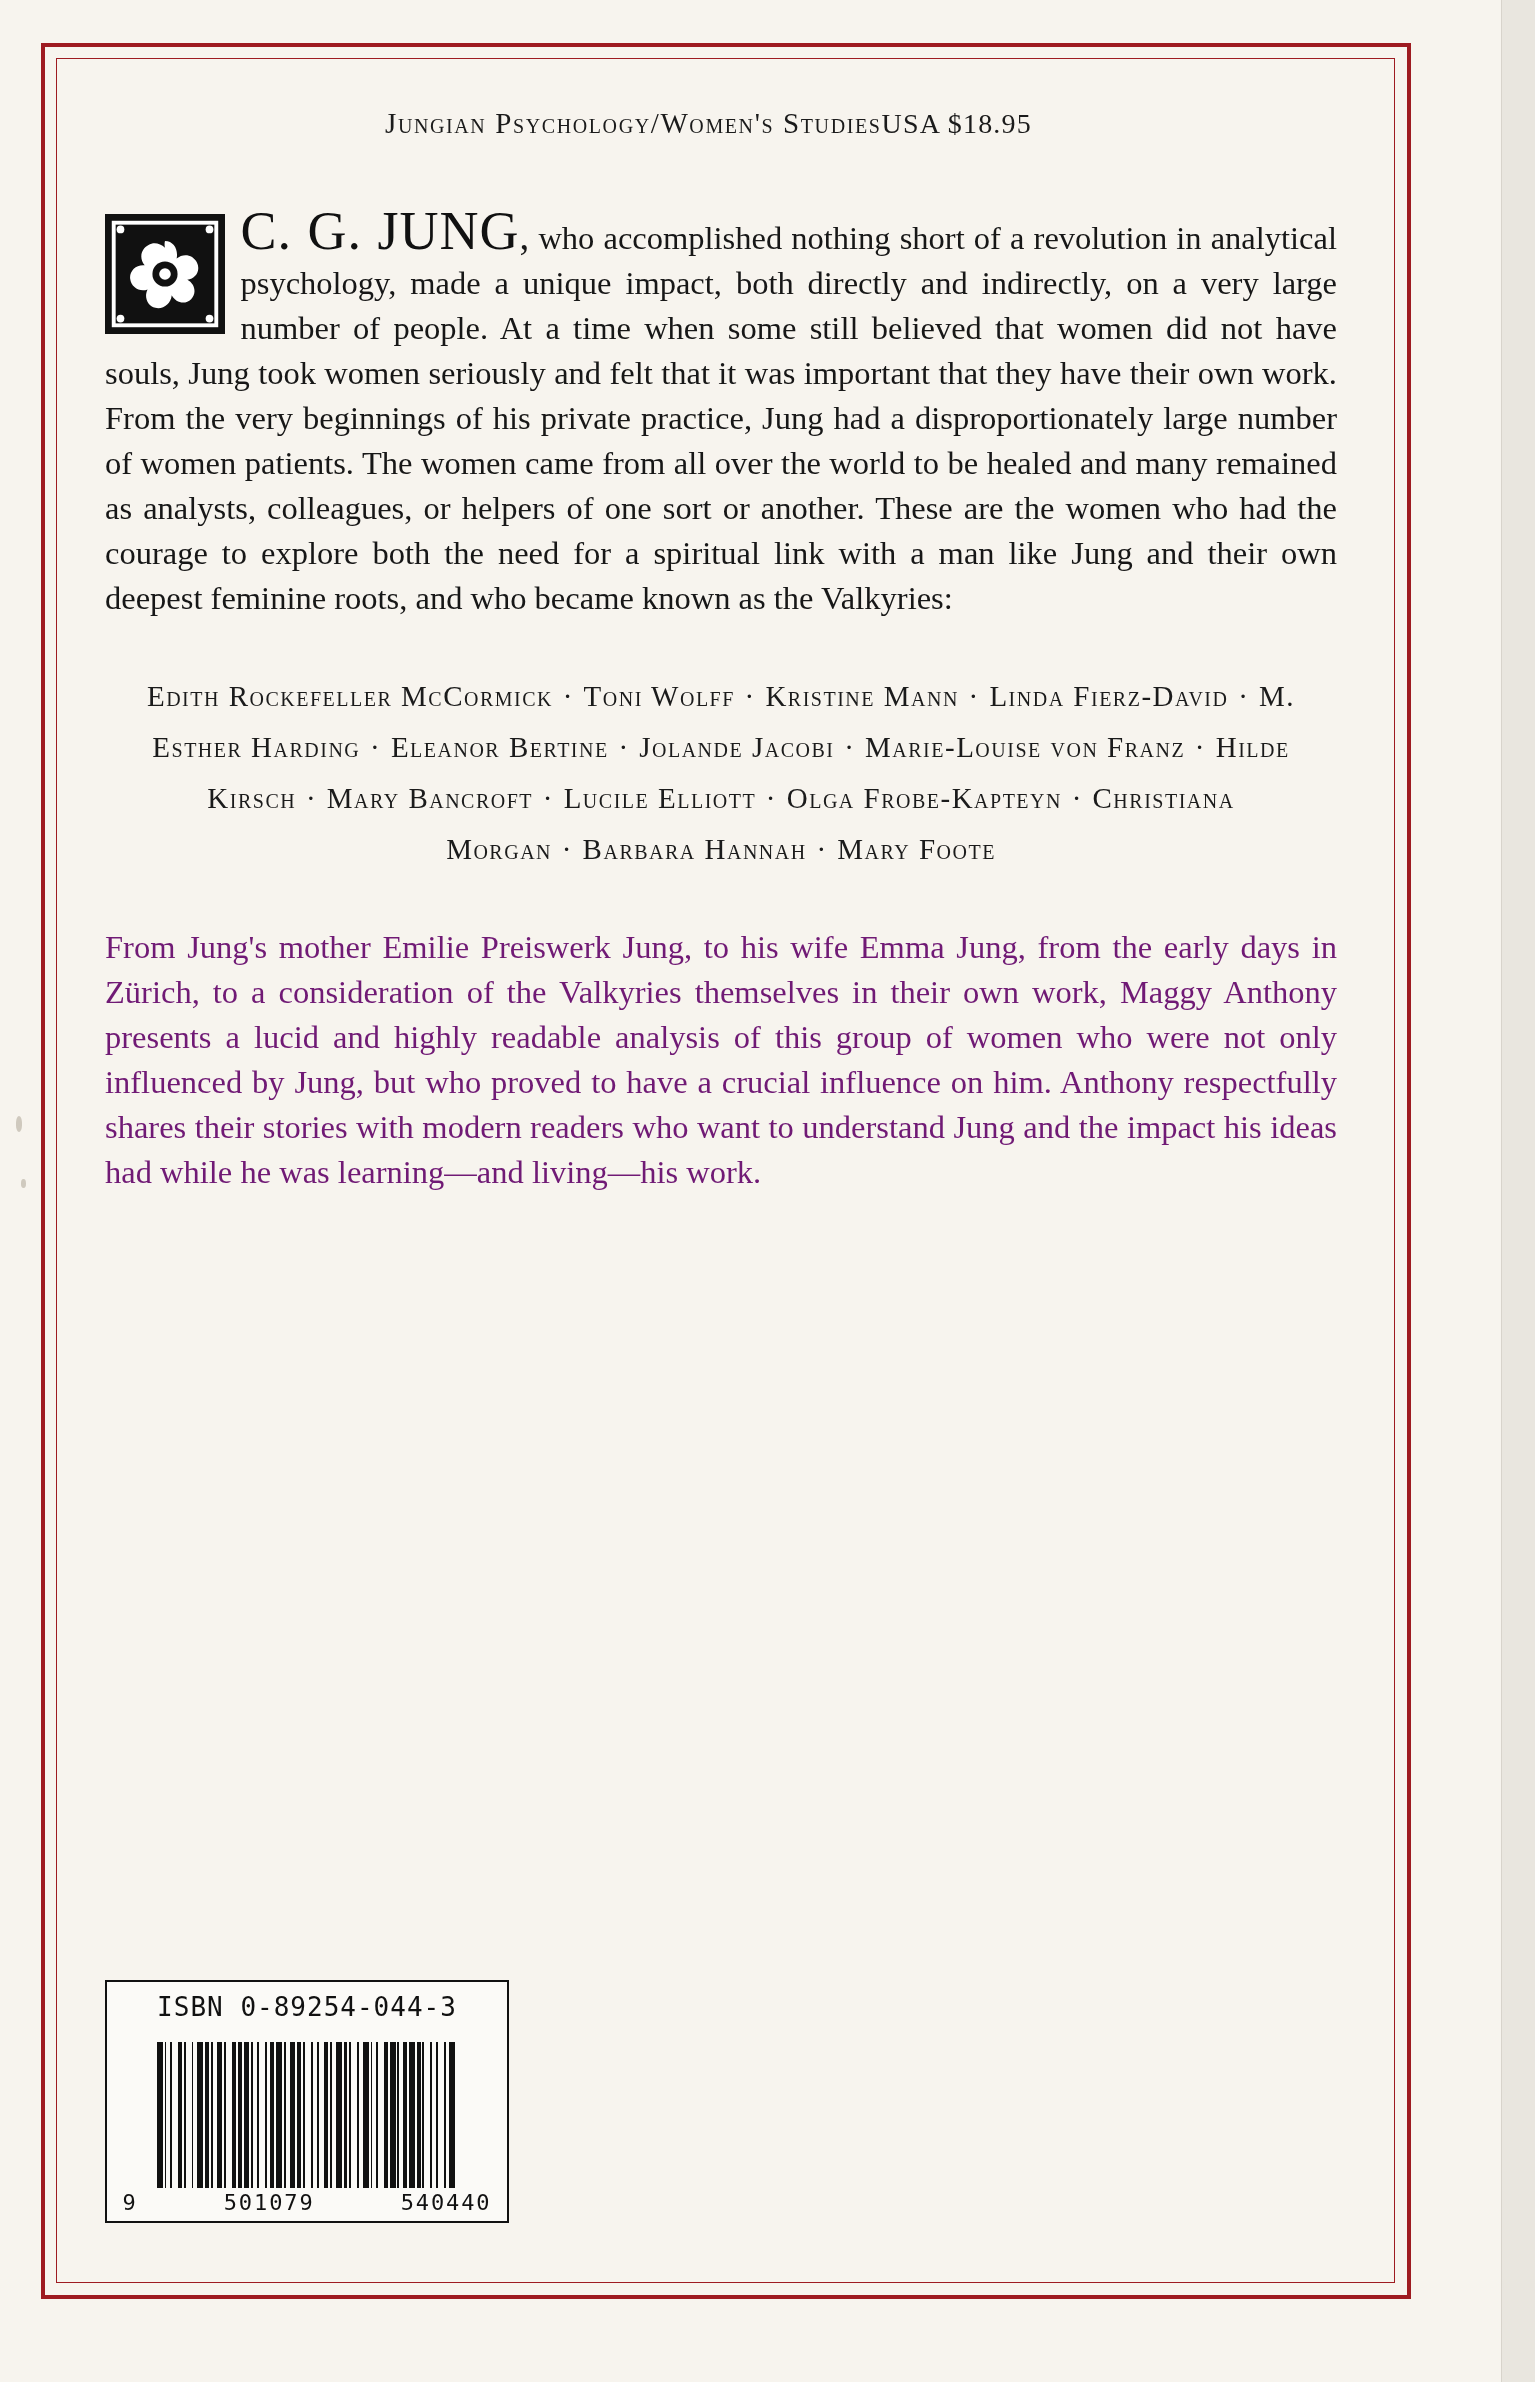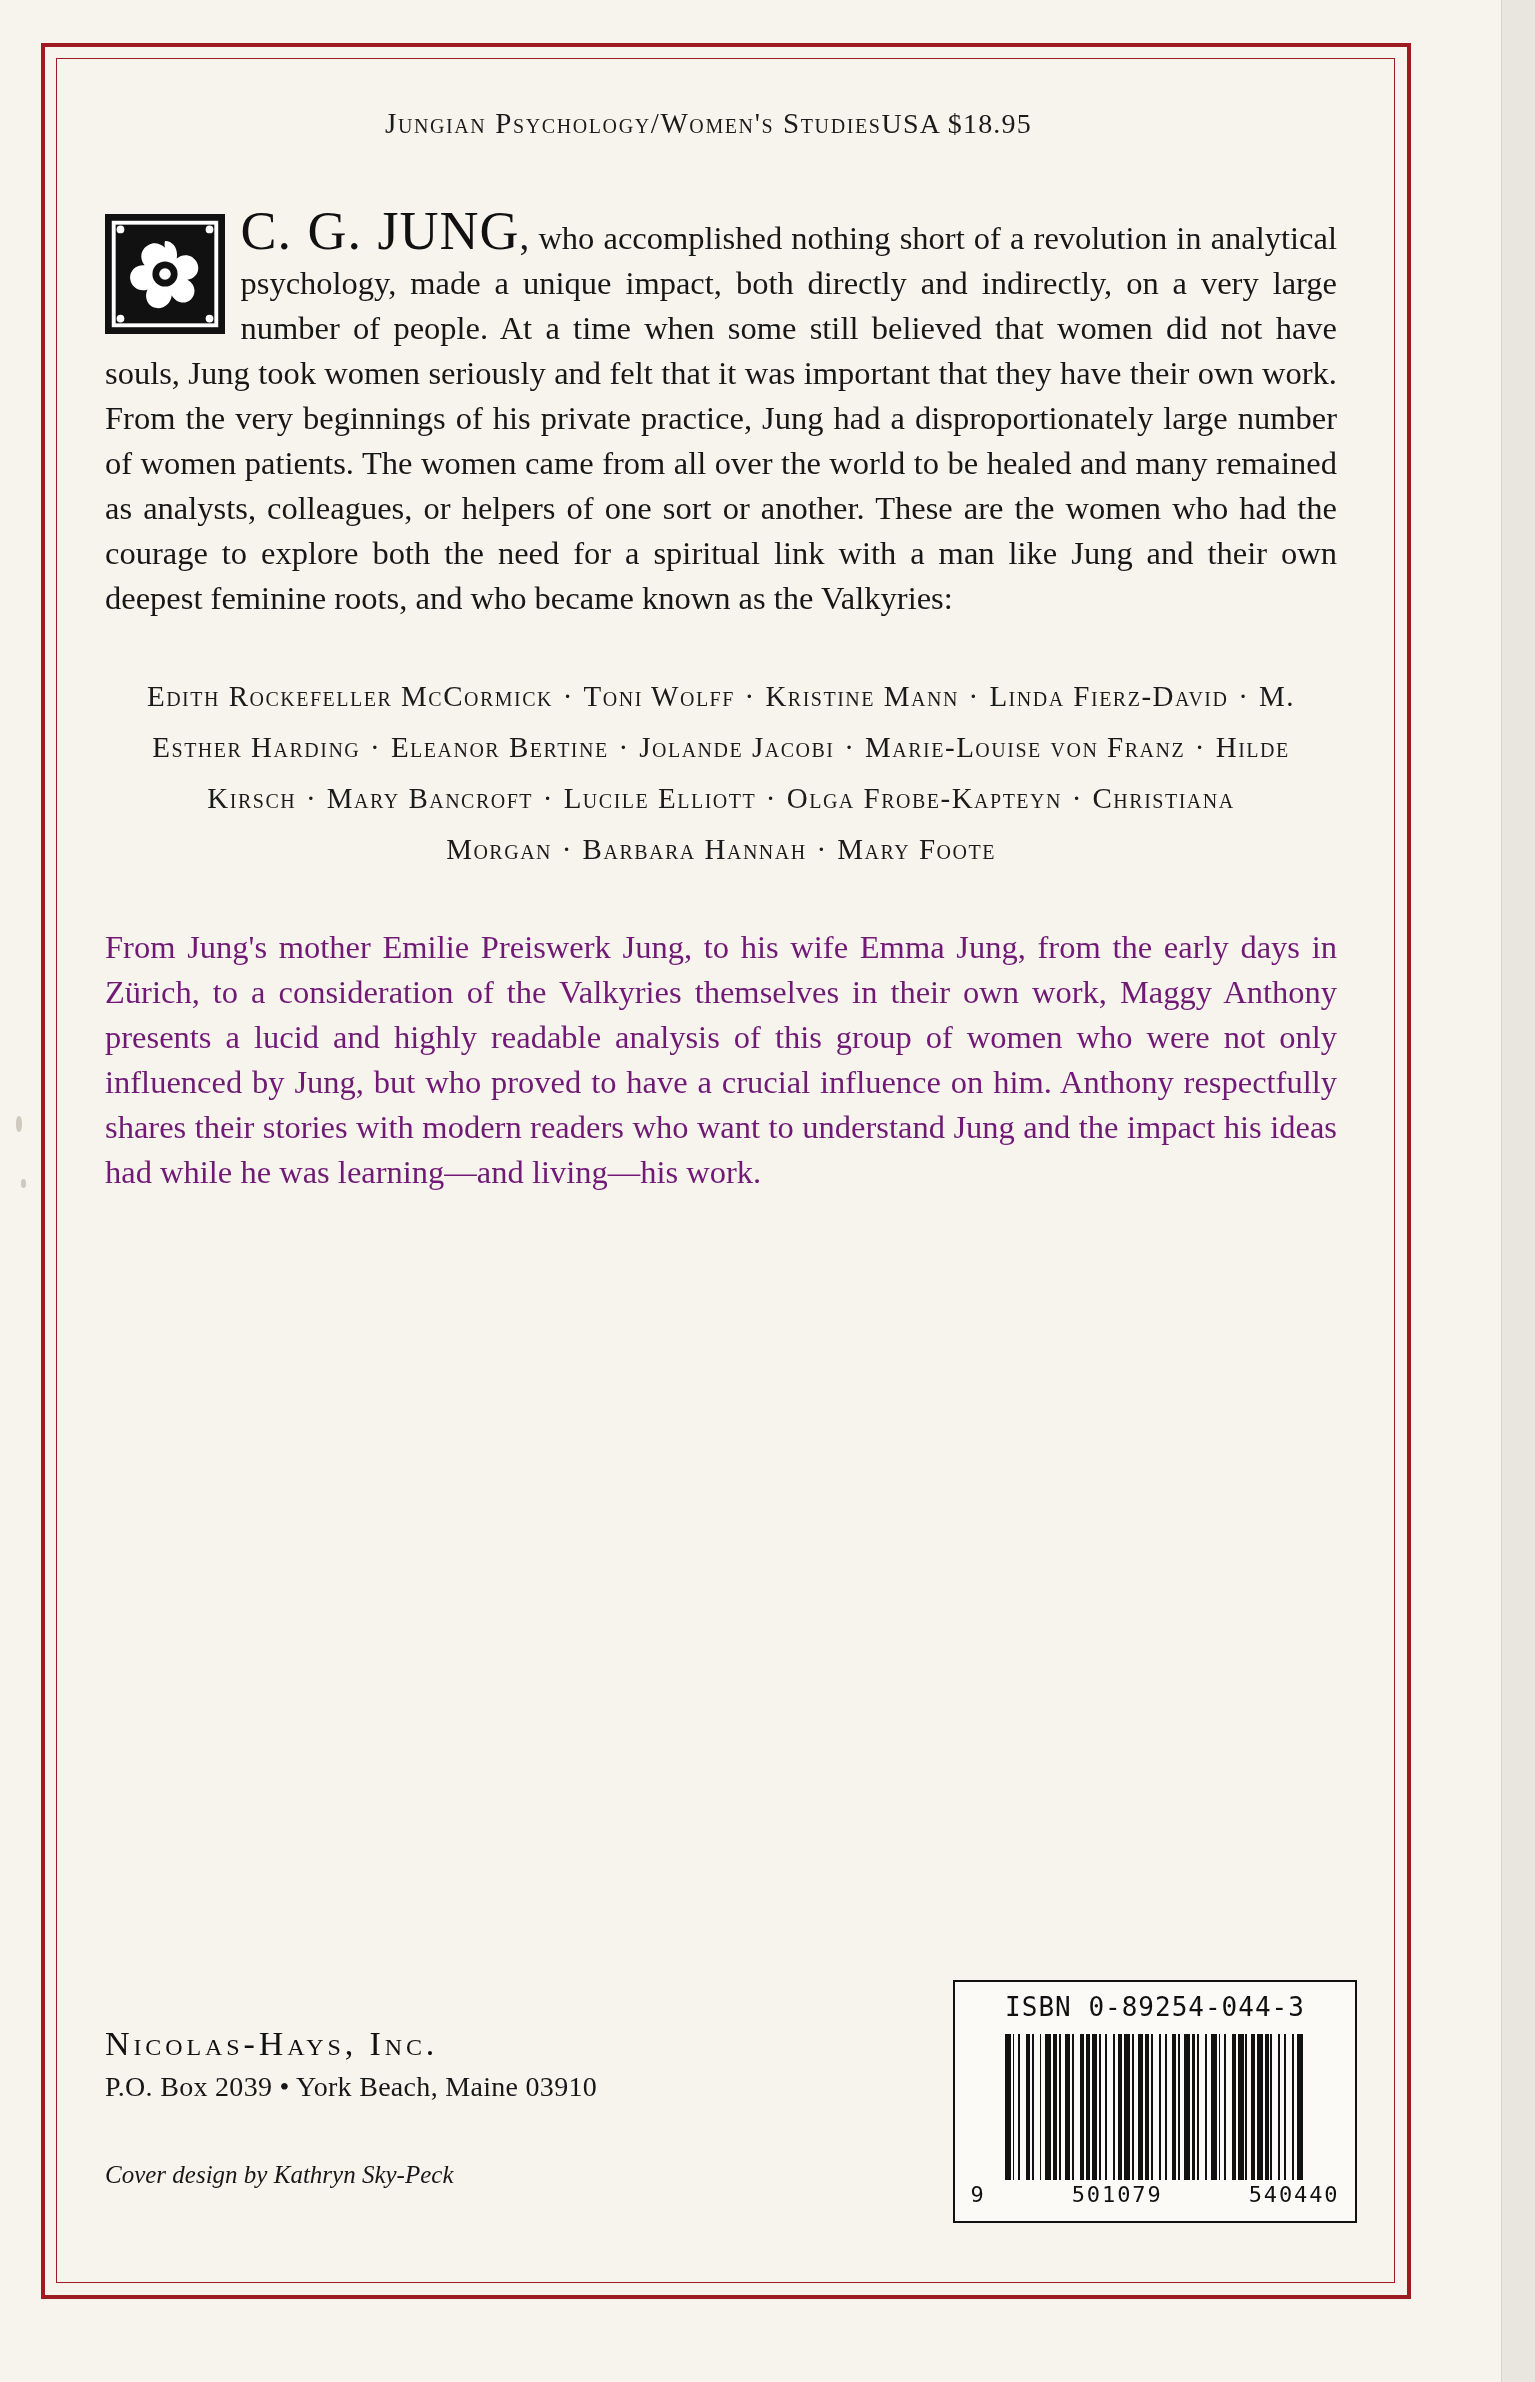--- a/index.html
+++ b/index.html
@@ -165,21 +165,21 @@
     box-sizing: border-box;
     padding: 9.7px 13.6px 7.8px 13.6px;
     position: relative;
   }
   .isbn-text {
     font-family: "DejaVu Sans Mono", monospace;
     font-size: 26px;
     letter-spacing: 1px;
     text-align: center;
     color: #111;
-    margin-bottom: 12px;
+    margin-bottom: 20px;
   }
   .bars {
     height: 146px;
     display: flex;
     align-items: flex-end;
     gap: 0px;
     justify-content: center;
   }
   .bars i {
     display: block;
@@ -238,25 +238,20 @@
     </div>
 
     <div class="valkyries">
       <span>Edith Rockefeller McCormick</span><span class="dot">·</span><span>Toni Wolff</span><span class="dot">·</span><span>Kristine Mann</span><span class="dot">·</span><span>Linda Fierz-David</span><span class="dot">·</span><span>M. Esther Harding</span><span class="dot">·</span><span>Eleanor Bertine</span><span class="dot">·</span><span>Jolande Jacobi</span><span class="dot">·</span><span>Marie-Louise von Franz</span><span class="dot">·</span><span>Hilde Kirsch</span><span class="dot">·</span><span>Mary Bancroft</span><span class="dot">·</span><span>Lucile Elliott</span><span class="dot">·</span><span>Olga Frobe-Kapteyn</span><span class="dot">·</span><span>Christiana Morgan</span><span class="dot">·</span><span>Barbara Hannah</span><span class="dot">·</span><span>Mary Foote</span>
     </div>
 
     <div class="para2">From Jung's mother Emilie Preiswerk Jung, to his wife Emma Jung, from the early days in Zürich, to a consideration of the Valkyries themselves in their own work, Maggy Anthony presents a lucid and highly readable analysis of this group of women who were not only influenced by Jung, but who proved to have a crucial influence on him. Anthony respectfully shares their stories with modern readers who want to understand Jung and the impact his ideas had while he was learning—and living—his work.</div>
   </div>
 
   <div class="footer">
-    <div class="publisher-block">
-      <div class="publisher-name">Nicolas-Hays, Inc.</div>
-      <div class="publisher-addr">P.O. Box 2039 • York Beach, Maine 03910</div>
-      <div class="cover-credit">Cover design by Kathryn Sky-Peck</div>
-    </div>
 
     <div class="barcode-box">
       <div class="isbn-text">ISBN 0-89254-044-3</div>
       <div class="bars">
           <i style="width:5.8px;background:#111"></i>
           <i style="width:1.9px;background:transparent"></i>
           <i style="width:1.9px;background:#111"></i>
           <i style="width:3.9px;background:transparent"></i>
           <i style="width:1.9px;background:#111"></i>
           <i style="width:5.8px;background:transparent"></i>

